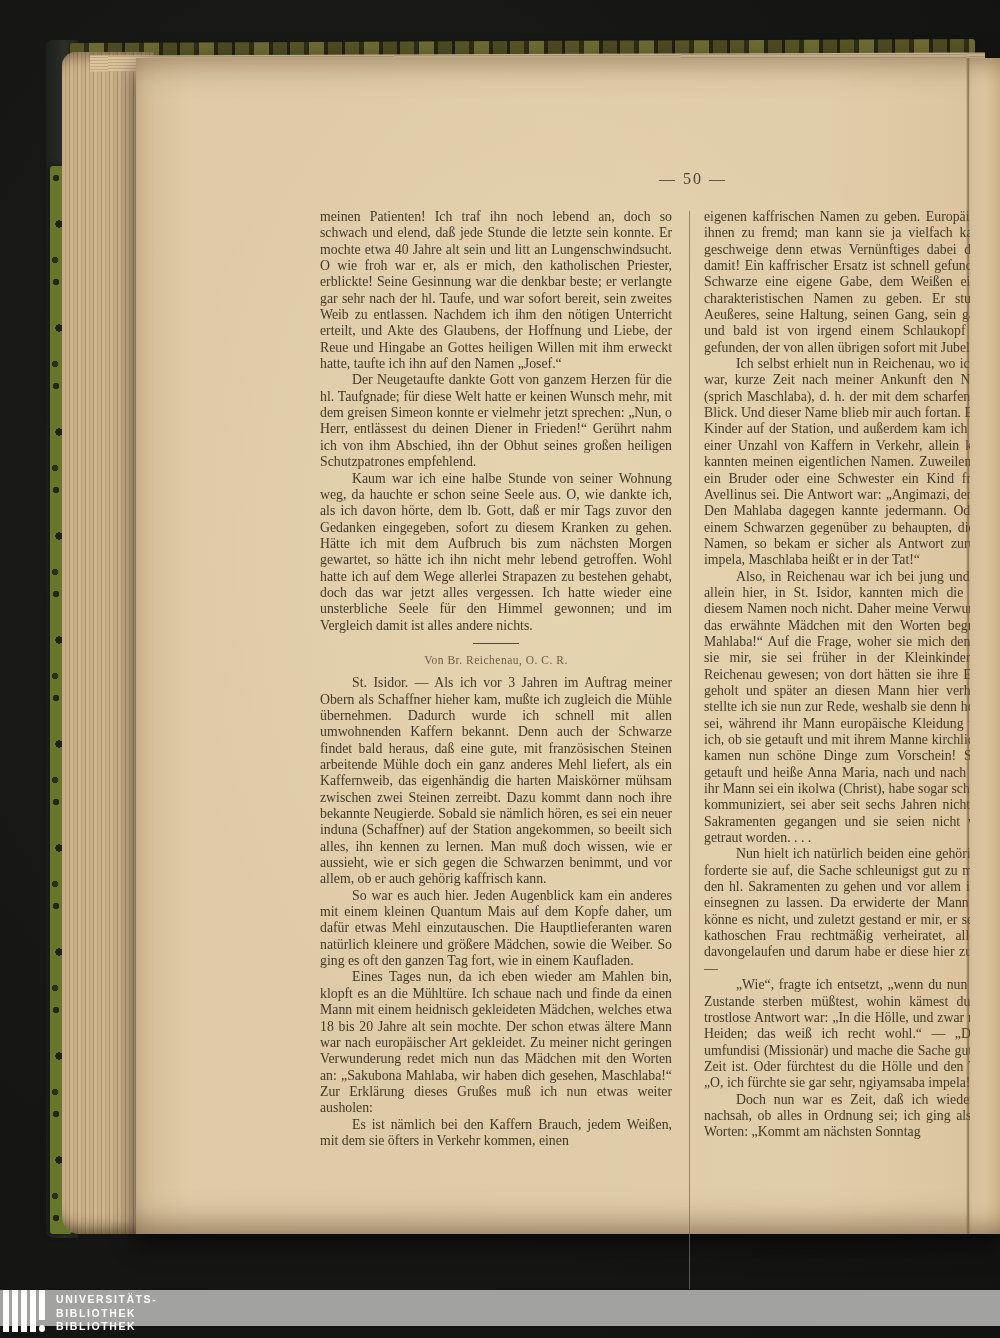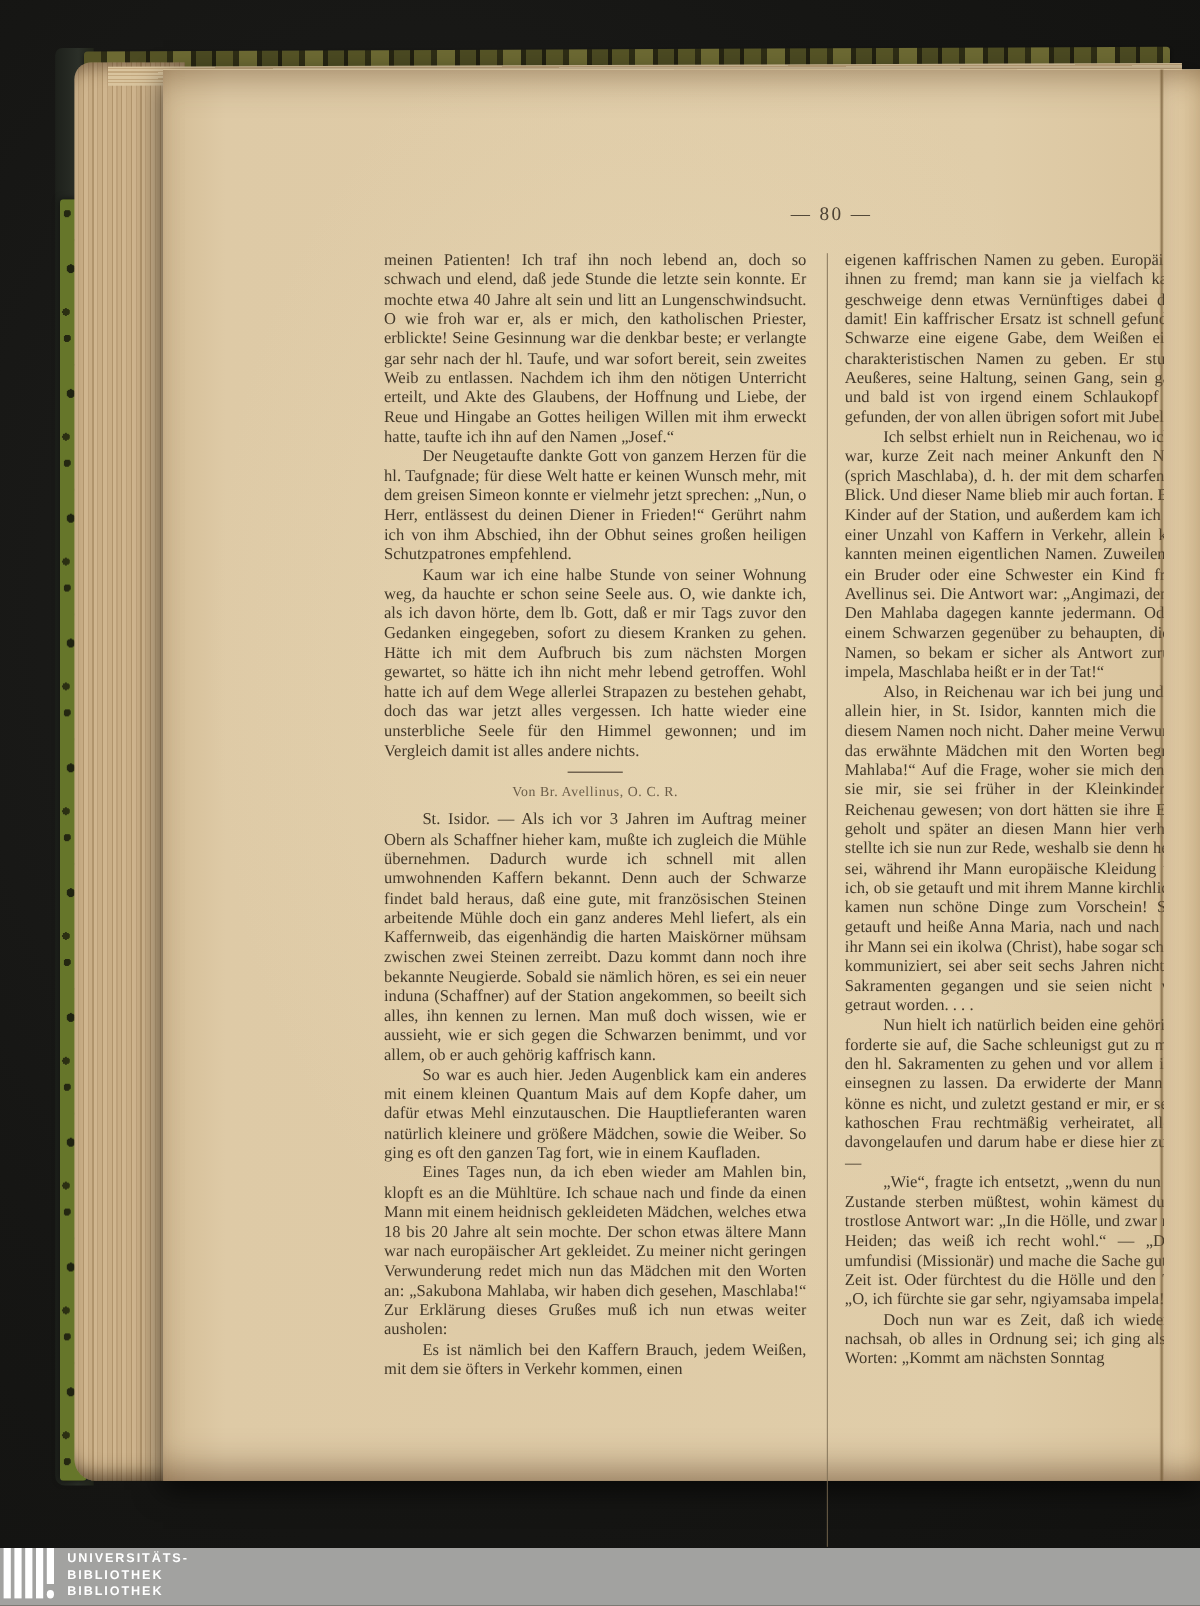--- a/index.html
+++ b/index.html
@@ -91,21 +91,21 @@
   .article-title{
     margin:0;text-align:center;font-size:21px;font-weight:bold;
     letter-spacing:.5px;color:#3c332a;text-indent:0;
   }
   .article-byline{
     text-align:center;font-size:11.5px;color:#6a5c48;margin:3px 0 7px 0;
     letter-spacing:.5px;
   }
   
   .wm-bar{
-    position:absolute;left:0;top:1290px;width:1000px;height:48px;
+    position:absolute;left:0;top:1290px;width:1000px;height:36px;
     background:#a2a2a0;
   }
   .wm-logo{position:absolute;left:2px;top:0;width:50px;height:48px;}
   .wm-logo .bar{
     position:absolute;top:0;width:6px;height:42px;background:#ffffff;
   }
   .wm-logo .bar.b1{left:1px;}
   .wm-logo .bar.b2{left:10px;}
   .wm-logo .bar.b3{left:19px;}
   .wm-logo .bar.b4{left:28px;}
@@ -122,28 +122,28 @@
 </head>
 <body>
 
 <div class="spine"></div>
 <div class="spine-marble"></div>
 <div class="cover-top-edge"></div>
 <div class="page-stack"></div>
 <div class="top-pages-edge"></div>
 
 <div class="page">
-  <div class="page-header">—  80  —</div>
+  <div class="page-header">—  50  —</div>
 
   <div class="col col-left">
     <p class="cont">meinen Patienten! Ich traf ihn noch lebend an, doch so schwach und elend, daß jede Stunde die letzte sein konnte. Er mochte etwa 40 Jahre alt sein und litt an Lungenschwindsucht. O wie froh war er, als er mich, den katholischen Priester, erblickte! Seine Gesinnung war die denkbar beste; er verlangte gar sehr nach der hl. Taufe, und war sofort bereit, sein zweites Weib zu entlassen. Nachdem ich ihm den nötigen Unterricht erteilt, und Akte des Glaubens, der Hoffnung und Liebe, der Reue und Hingabe an Gottes heiligen Willen mit ihm erweckt hatte, taufte ich ihn auf den Namen „Josef.“</p>
     <p>Der Neugetaufte dankte Gott von ganzem Herzen für die hl. Taufgnade; für diese Welt hatte er keinen Wunsch mehr, mit dem greisen Simeon konnte er vielmehr jetzt sprechen: „Nun, o Herr, entlässest du deinen Diener in Frieden!“ Gerührt nahm ich von ihm Abschied, ihn der Obhut seines großen heiligen Schutzpatrones empfehlend.</p>
     <p>Kaum war ich eine halbe Stunde von seiner Wohnung weg, da hauchte er schon seine Seele aus. O, wie dankte ich, als ich davon hörte, dem lb. Gott, daß er mir Tags zuvor den Gedanken eingegeben, sofort zu diesem Kranken zu gehen. Hätte ich mit dem Aufbruch bis zum nächsten Morgen gewartet, so hätte ich ihn nicht mehr lebend getroffen. Wohl hatte ich auf dem Wege allerlei Strapazen zu bestehen gehabt, doch das war jetzt alles vergessen. Ich hatte wieder eine unsterbliche Seele für den Himmel gewonnen; und im Vergleich damit ist alles andere nichts.</p>
     <div class="section-sep"></div>
-    <div class="article-byline">Von Br. Avellinus, O. C. R.</div>
+    <div class="article-byline">Von Br. Reichenau, O. C. R.</div>
     <p>St. Isidor. — Als ich vor 3 Jahren im Auftrag meiner Obern als Schaffner hieher kam, mußte ich zugleich die Mühle übernehmen. Dadurch wurde ich schnell mit allen umwohnenden Kaffern bekannt. Denn auch der Schwarze findet bald heraus, daß eine gute, mit französischen Steinen arbeitende Mühle doch ein ganz anderes Mehl liefert, als ein Kaffernweib, das eigenhändig die harten Maiskörner mühsam zwischen zwei Steinen zerreibt. Dazu kommt dann noch ihre bekannte Neugierde. Sobald sie nämlich hören, es sei ein neuer induna (Schaffner) auf der Station angekommen, so beeilt sich alles, ihn kennen zu lernen. Man muß doch wissen, wie er aussieht, wie er sich gegen die Schwarzen benimmt, und vor allem, ob er auch gehörig kaffrisch kann.</p>
     <p>So war es auch hier. Jeden Augenblick kam ein anderes mit einem kleinen Quantum Mais auf dem Kopfe daher, um dafür etwas Mehl einzutauschen. Die Hauptlieferanten waren natürlich kleinere und größere Mädchen, sowie die Weiber. So ging es oft den ganzen Tag fort, wie in einem Kaufladen.</p>
     <p>Eines Tages nun, da ich eben wieder am Mahlen bin, klopft es an die Mühltüre. Ich schaue nach und finde da einen Mann mit einem heidnisch gekleideten Mädchen, welches etwa 18 bis 20 Jahre alt sein mochte. Der schon etwas ältere Mann war nach europäischer Art gekleidet. Zu meiner nicht geringen Verwunderung redet mich nun das Mädchen mit den Worten an: „Sakubona Mahlaba, wir haben dich gesehen, Maschlaba!“ Zur Erklärung dieses Grußes muß ich nun etwas weiter ausholen:</p>
     <p>Es ist nämlich bei den Kaffern Brauch, jedem Weißen, mit dem sie öfters in Verkehr kommen, einen</p>
   </div>
 
   <div class="col-divider"></div>
 
   <div class="col col-right">
     <p class="cont">eigenen kaffrischen Namen zu geben. Europäische Namen sind ihnen zu fremd; man kann sie ja vielfach kaum aussprechen, geschweige denn etwas Vernünftiges dabei denken; also weg damit! Ein kaffrischer Ersatz ist schnell gefunden. Hat doch der Schwarze eine eigene Gabe, dem Weißen einen neuen, ganz charakteristischen Namen zu geben. Er studiert dabei sein Aeußeres, seine Haltung, seinen Gang, sein ganzes Benehmen, und bald ist von irgend einem Schlaukopf der neue Name gefunden, der von allen übrigen sofort mit Jubel akzeptiert wird.</p>

